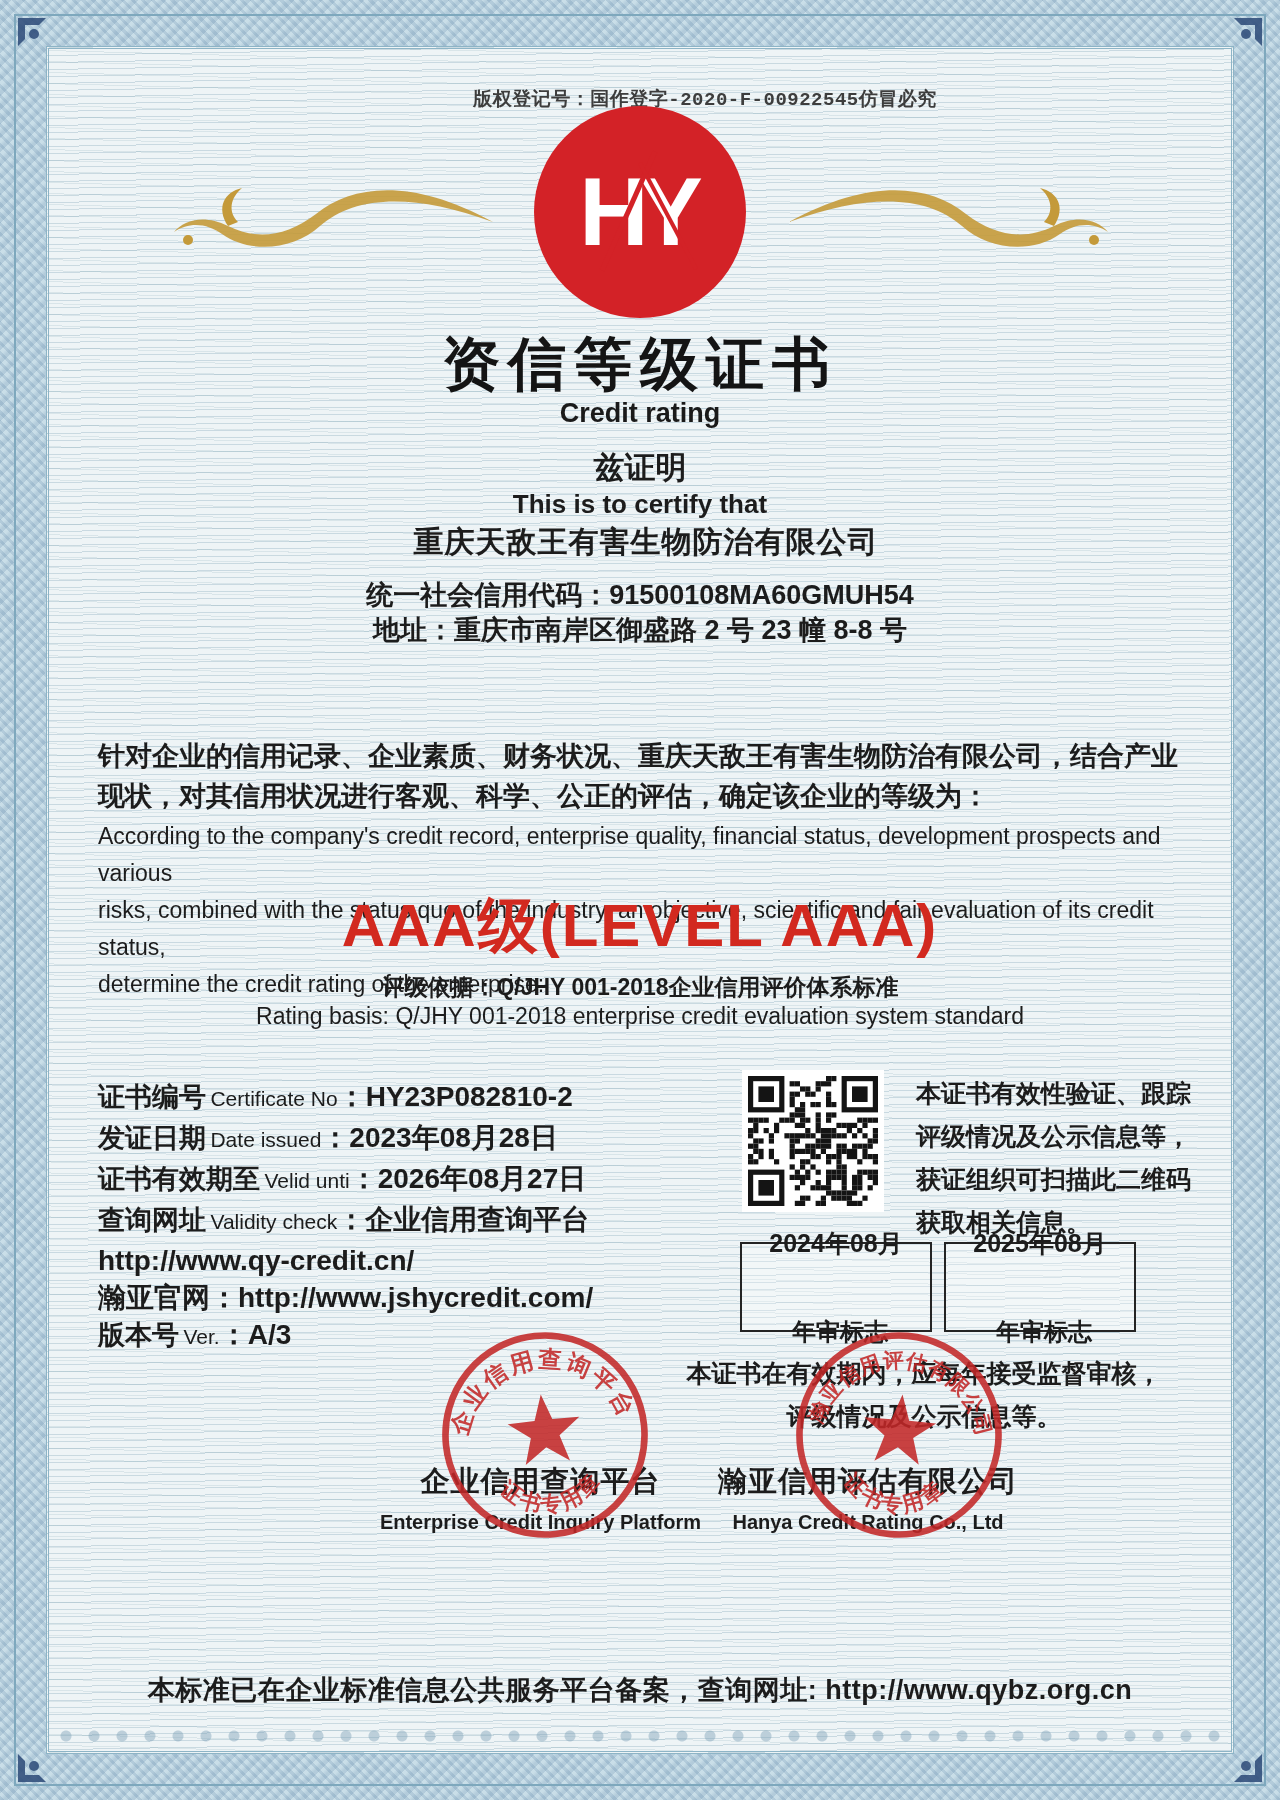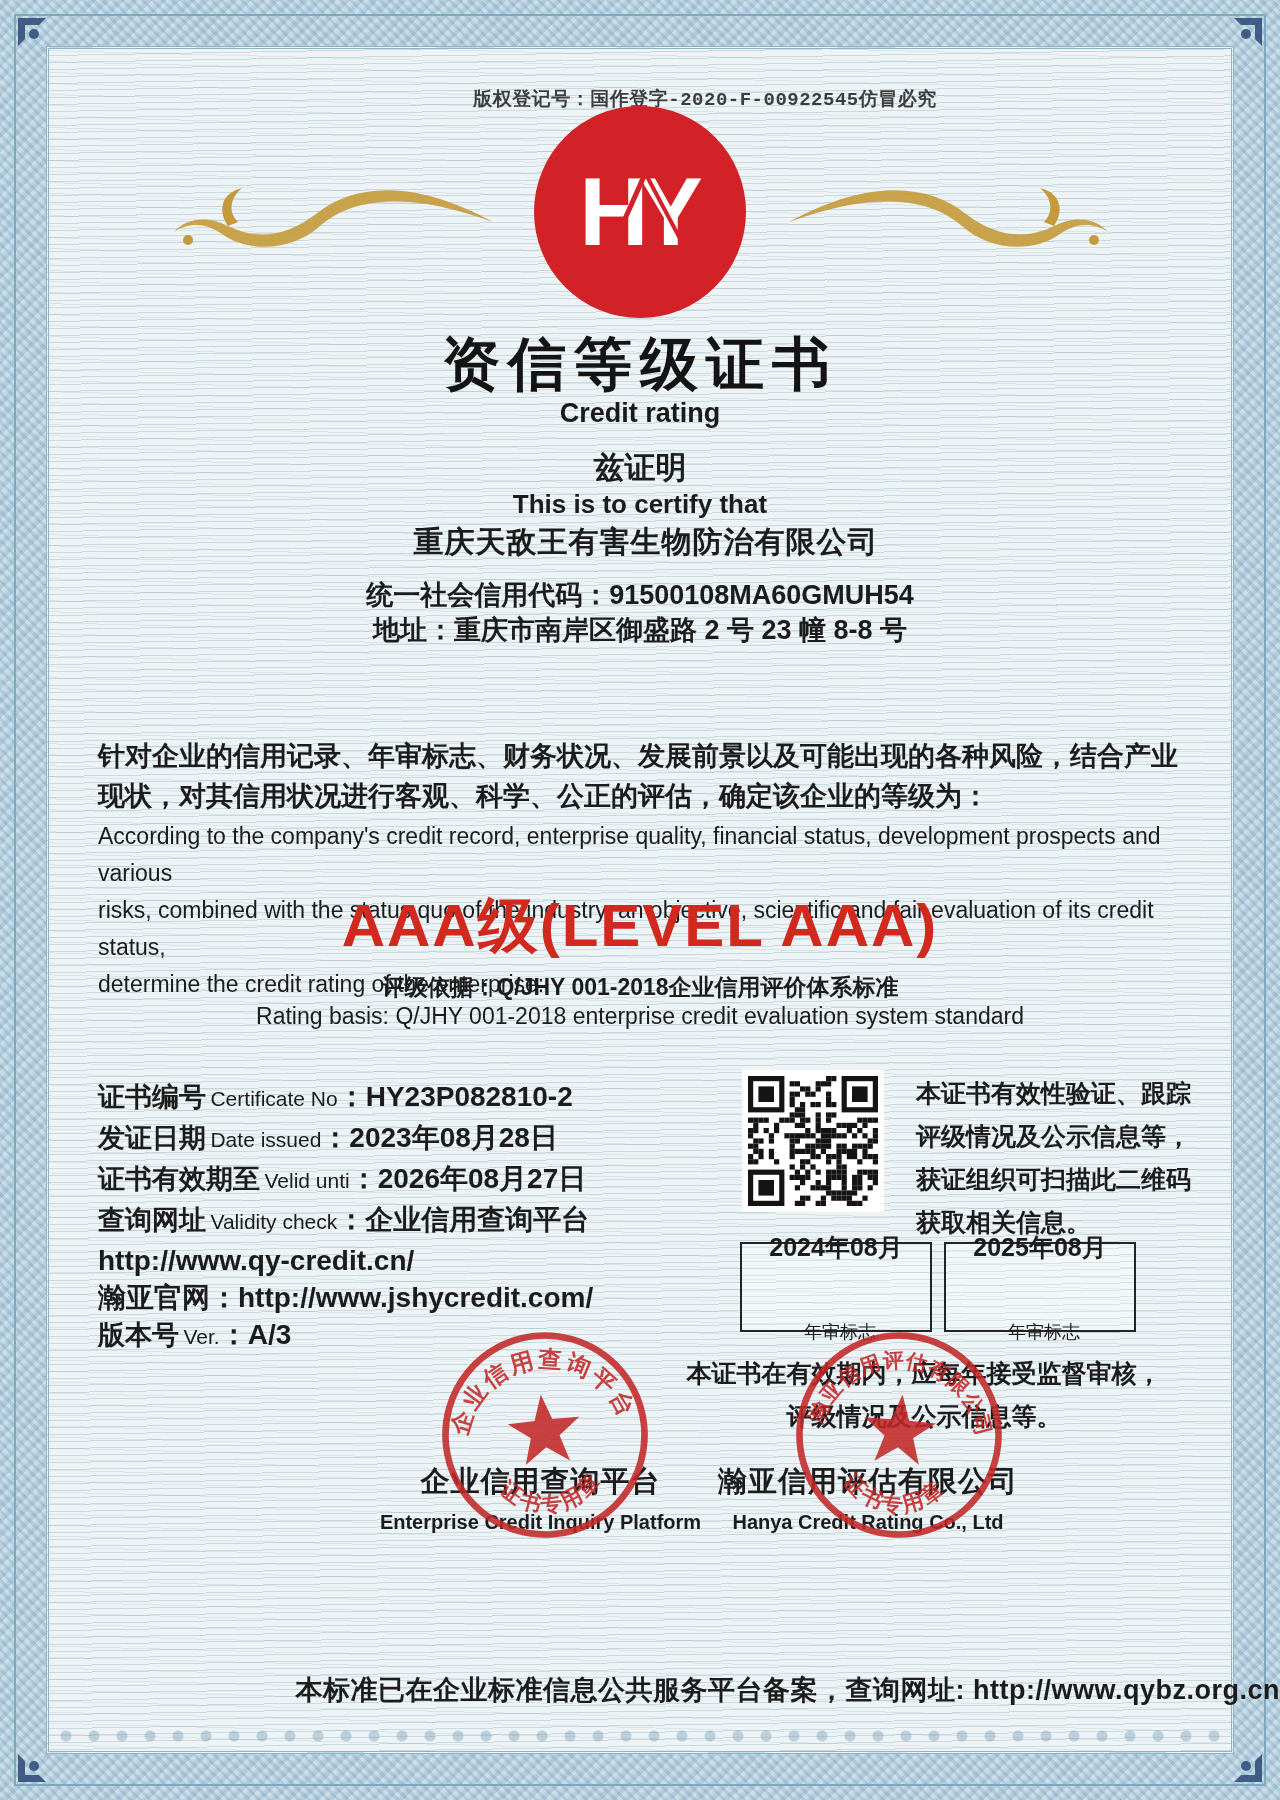--- a/index.html
+++ b/index.html
@@ -83,37 +83,37 @@
   .qr-box svg { width:130px; height:130px; display:block; }
 
   .qr-note { left:916px; top:1072px; width:292px; }
   .qr-note div { font-size:25px; font-weight:600; line-height:43px; }
 
   .review-box { top:1242px; width:192px; height:90px; border:2px solid #242424;
                 display:flex; flex-direction:column; align-items:center; justify-content:center;
                 background:rgba(255,255,255,.25);gap:48px; }
   .review-box.b1 { left:740px; } .review-box.b2 { left:944px; }
   .review-box .m { font-size:25px; font-weight:600; }
-  .review-box .l { font-size:18px; font-weight:400; margin-top:8px;margin-left:8px; }
+  .review-box .l { font-size:24px; font-weight:700; margin-top:8px;margin-left:8px; }
 
   .review-note { left:648px; top:1352px; width:552px; text-align:center; }
   .review-note div { font-size:25px; font-weight:600; line-height:43px; }
 
   .issuer { text-align:center; }
   .issuer.left  { left:368px; top:1462px; width:345px; }
   .issuer.right { left:688px; top:1462px; width:360px; }
   .issuer .ncn { font-size:29px; font-weight:800; letter-spacing:1px; }
   .issuer .nen { font-size:20px; font-weight:600; margin-top:9px; }
 
   .seal { width:218px; height:218px; color:#c32727; opacity:.87; }
   .seal.s1 { left:436px; top:1326px; transform:rotate(-6deg); }
   .seal.s2 { left:790px; top:1326px; transform:rotate(5deg); }
   .seal svg { width:100%; height:100%; }
 
-  .footer { top:1672px; font-size:27px; font-weight:700; letter-spacing:.5px;text-align:right; }
+  .footer { top:1672px; font-size:27px; font-weight:700; letter-spacing:.5px; }
 </style>
 </head>
 <body>
 
 <div class="page">
 
   <div class="frame-line"></div>
 
   <div class="corner tl">
     <svg viewBox="0 0 46 46">
@@ -170,21 +170,21 @@
   <div class="abs ctr title-en">Credit rating</div>
   <div class="abs ctr certify-cn">兹证明</div>
   <div class="abs ctr certify-en">This is to certify that</div>
 
   <div class="abs ctr company">重庆天敌王有害生物防治有限公司</div>
   <div class="abs ctr credit-code">统一社会信用代码：91500108MA60GMUH54</div>
   <div class="abs ctr address">地址：重庆市南岸区御盛路 2 号 23 幢 8-8 号</div>
 
   <div class="abs body-block">
     <div class="body-cn">
-        <div>针对企业的信用记录、年审标志、财务状况、发展前景以及可能出现的各种风险，结合产业</div>
+        <div>针对企业的信用记录、企业素质、财务状况、重庆天敌王有害生物防治有限公司，结合产业</div>
         <div>现状，对其信用状况进行客观、科学、公正的评估，确定该企业的等级为：</div>
       </div>
     <div class="body-en">
         <div>According to the company's credit record, enterprise quality, financial status, development prospects and various</div>
         <div>risks, combined with the status quo of the industry, an objective, scientific and fair evaluation of its credit status,</div>
         <div>determine the credit rating of the enterprise:</div>
       </div>
   </div>
 
   <div class="abs ctr rating">AAA级(LEVEL AAA)</div>

